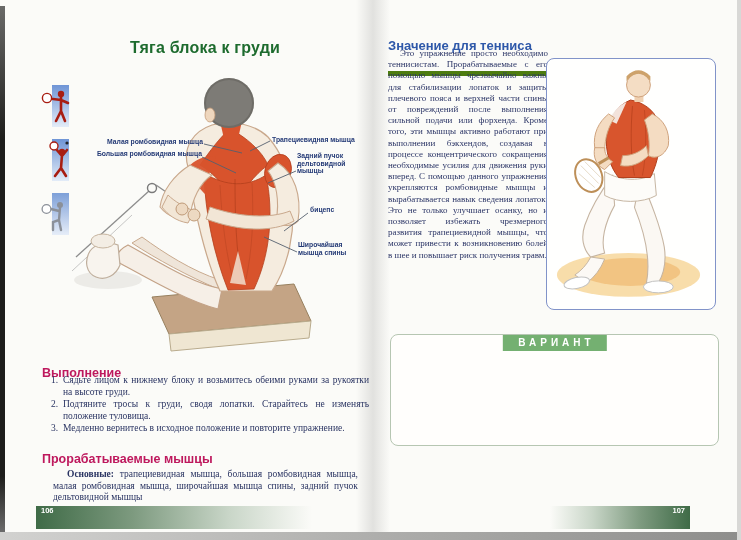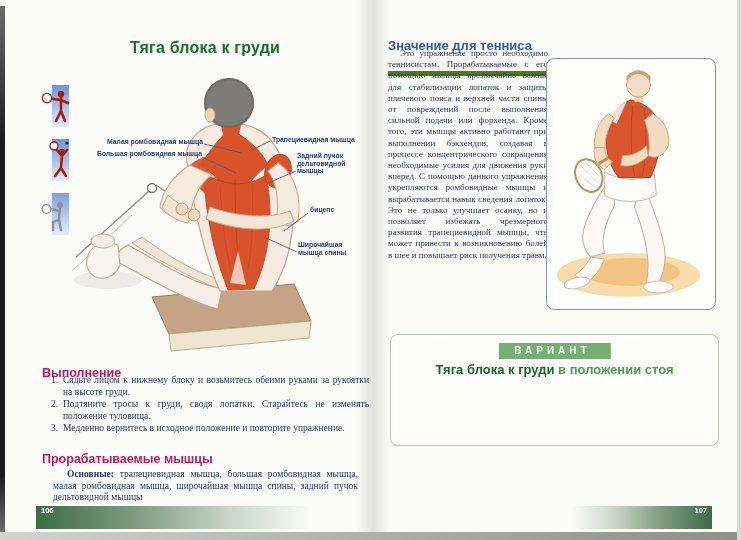--- a/index.html
+++ b/index.html
@@ -22,28 +22,28 @@
   .step{display:flex;}
   .step .num{flex:0 0 16px;text-align:right;padding-right:5px;}
   .step .txt{flex:1;text-align:justify;}
   .muscles-text{left:42px;top:458px;width:327px;font:9.5px/11.5px "Liberation Serif",serif;color:#2a3462;}
   .muscles-text p{margin:11px;text-indent:14px;text-align:justify;}
   .muscles-text b{font-family:"Liberation Serif",serif;}
   .pagebar{height:23px;}
   .pagebar span{position:absolute;top:0;font:bold 7.5px/9px "Liberation Sans",sans-serif;color:#fff;}
   .pagebar.pl{left:36px;top:506px;width:276px;background:linear-gradient(90deg,#3f6b47,#7d9a7f 35%,#c9d6c8 70%,rgba(242,244,241,0));}
   .pagebar.pl span{left:5px;}
-  .pagebar.pr{left:572px;top:506px;width:140px;background:linear-gradient(90deg,rgba(242,244,241,0),#c9d6c8 30%,#7d9a7f 65%,#3f6b47);}
+  .pagebar.pr{left:550px;top:506px;width:140px;background:linear-gradient(90deg,rgba(242,244,241,0),#c9d6c8 30%,#7d9a7f 65%,#3f6b47);}
   .pagebar.pr span{right:5px;}
   
   .blue-head{left:388px;top:27px;width:159px;font:bold 13px/15px "Liberation Sans",sans-serif;color:#2e58a9;border-bottom:5px solid #4d7c0f;padding-bottom:18px;}
   .right-body{left:388px;top:48px;width:160px;font:9px/11.2px "Liberation Serif",serif;color:#2b3566;text-align:justify;text-indent:12px;}
   .player-frame{left:546px;top:58px;width:170px;height:252px;border:1.5px solid #8193c9;border-radius:8px;background:#fffffe;box-sizing:border-box;overflow:hidden;}
   .variant-box{left:390px;top:334px;width:327px;height:110px;border:1px solid #b6c6b2;border-radius:8px;background:#fffefc;}
-  .badge{top:8px;left:50%;transform:translateX(-50%);background:#74b071;color:#fff;font:bold 10px/12px "Liberation Sans",sans-serif;letter-spacing:4px;padding:2px 20px 2px 16px;text-align:right;}
+  .badge{top:0;left:50%;transform:translateX(-50%);background:#74b071;color:#fff;font:bold 10px/12px "Liberation Sans",sans-serif;letter-spacing:4px;padding:2px 12px 2px 16px;text-align:right;}
   .variant-title{top:27px;left:0;width:100%;text-align:center;font:bold 13px/15px "Liberation Sans",sans-serif;}
   .variant-title .t1{color:#15632d;}
   .variant-title .t2{color:#47a14d;}
   .variant-body{top:45px;left:13px;width:300px;font:9.4px/11.4px "Liberation Serif",serif;color:#2b3566;text-align:justify;text-indent:14px;}
 </style>
 </head>
 <body>
 
 <div class="spread">
 
@@ -221,21 +221,20 @@
         <path d="M34,106 L52,124 M32,114 L48,128 M38,102 L54,118" stroke="#d9c9ae" stroke-width=".7"></path>
 
         <rect x="88" y="34" width="9" height="8" fill="#f0d0b0"></rect>
         <circle cx="92" cy="25" r="12" fill="#f4ddc4" stroke="#cfa27d" stroke-width="1"></circle>
         <path d="M80,21 Q92,6 104,21 L104,16 Q92,4 80,16 Z" fill="#cda26b"></path>
       </svg>
     </figure>
 
     <div class="abs variant-box">
       <div class="abs badge">ВАРИАНТ</div>
-      <h3 class="abs variant-title" style="margin:0"><span class="t1">Тяга блока к груди</span> <span class="t2">в положении стоя</span></h3>
     </div>
 
     <div class="abs pagebar pr">
         <span>107</span>
       </div>
   </section>
 
 </div>
 
 </body></html>

